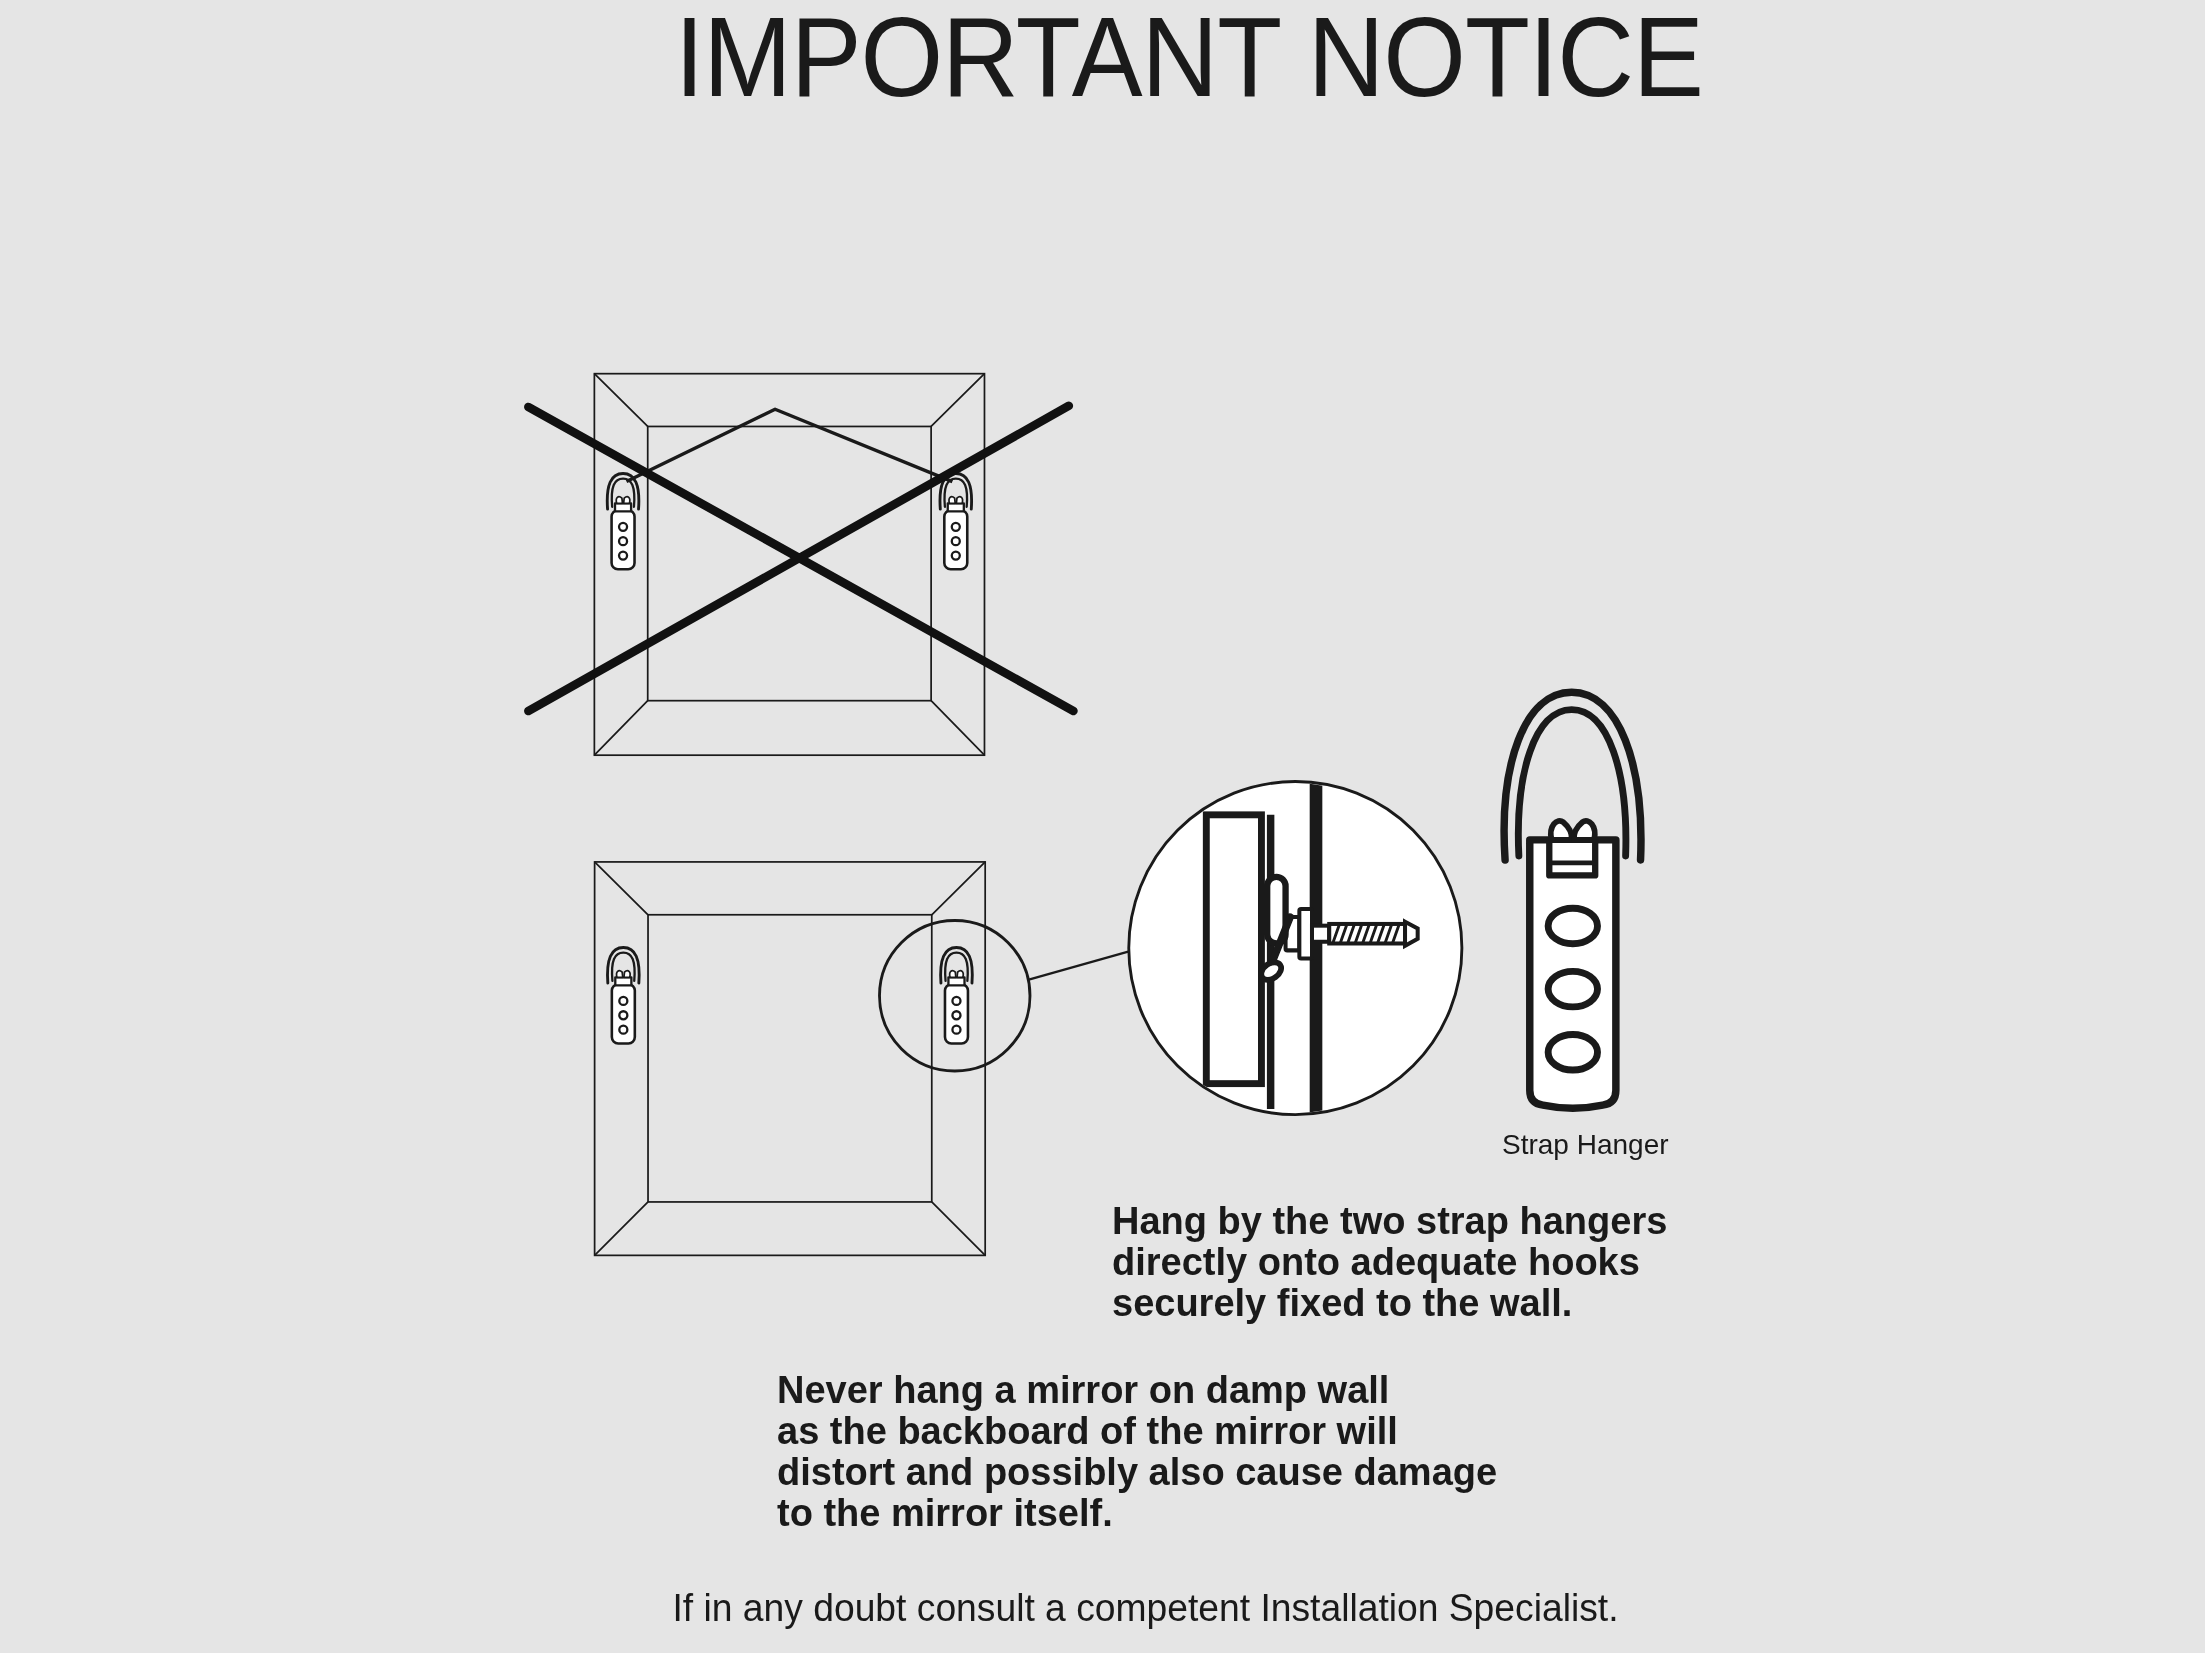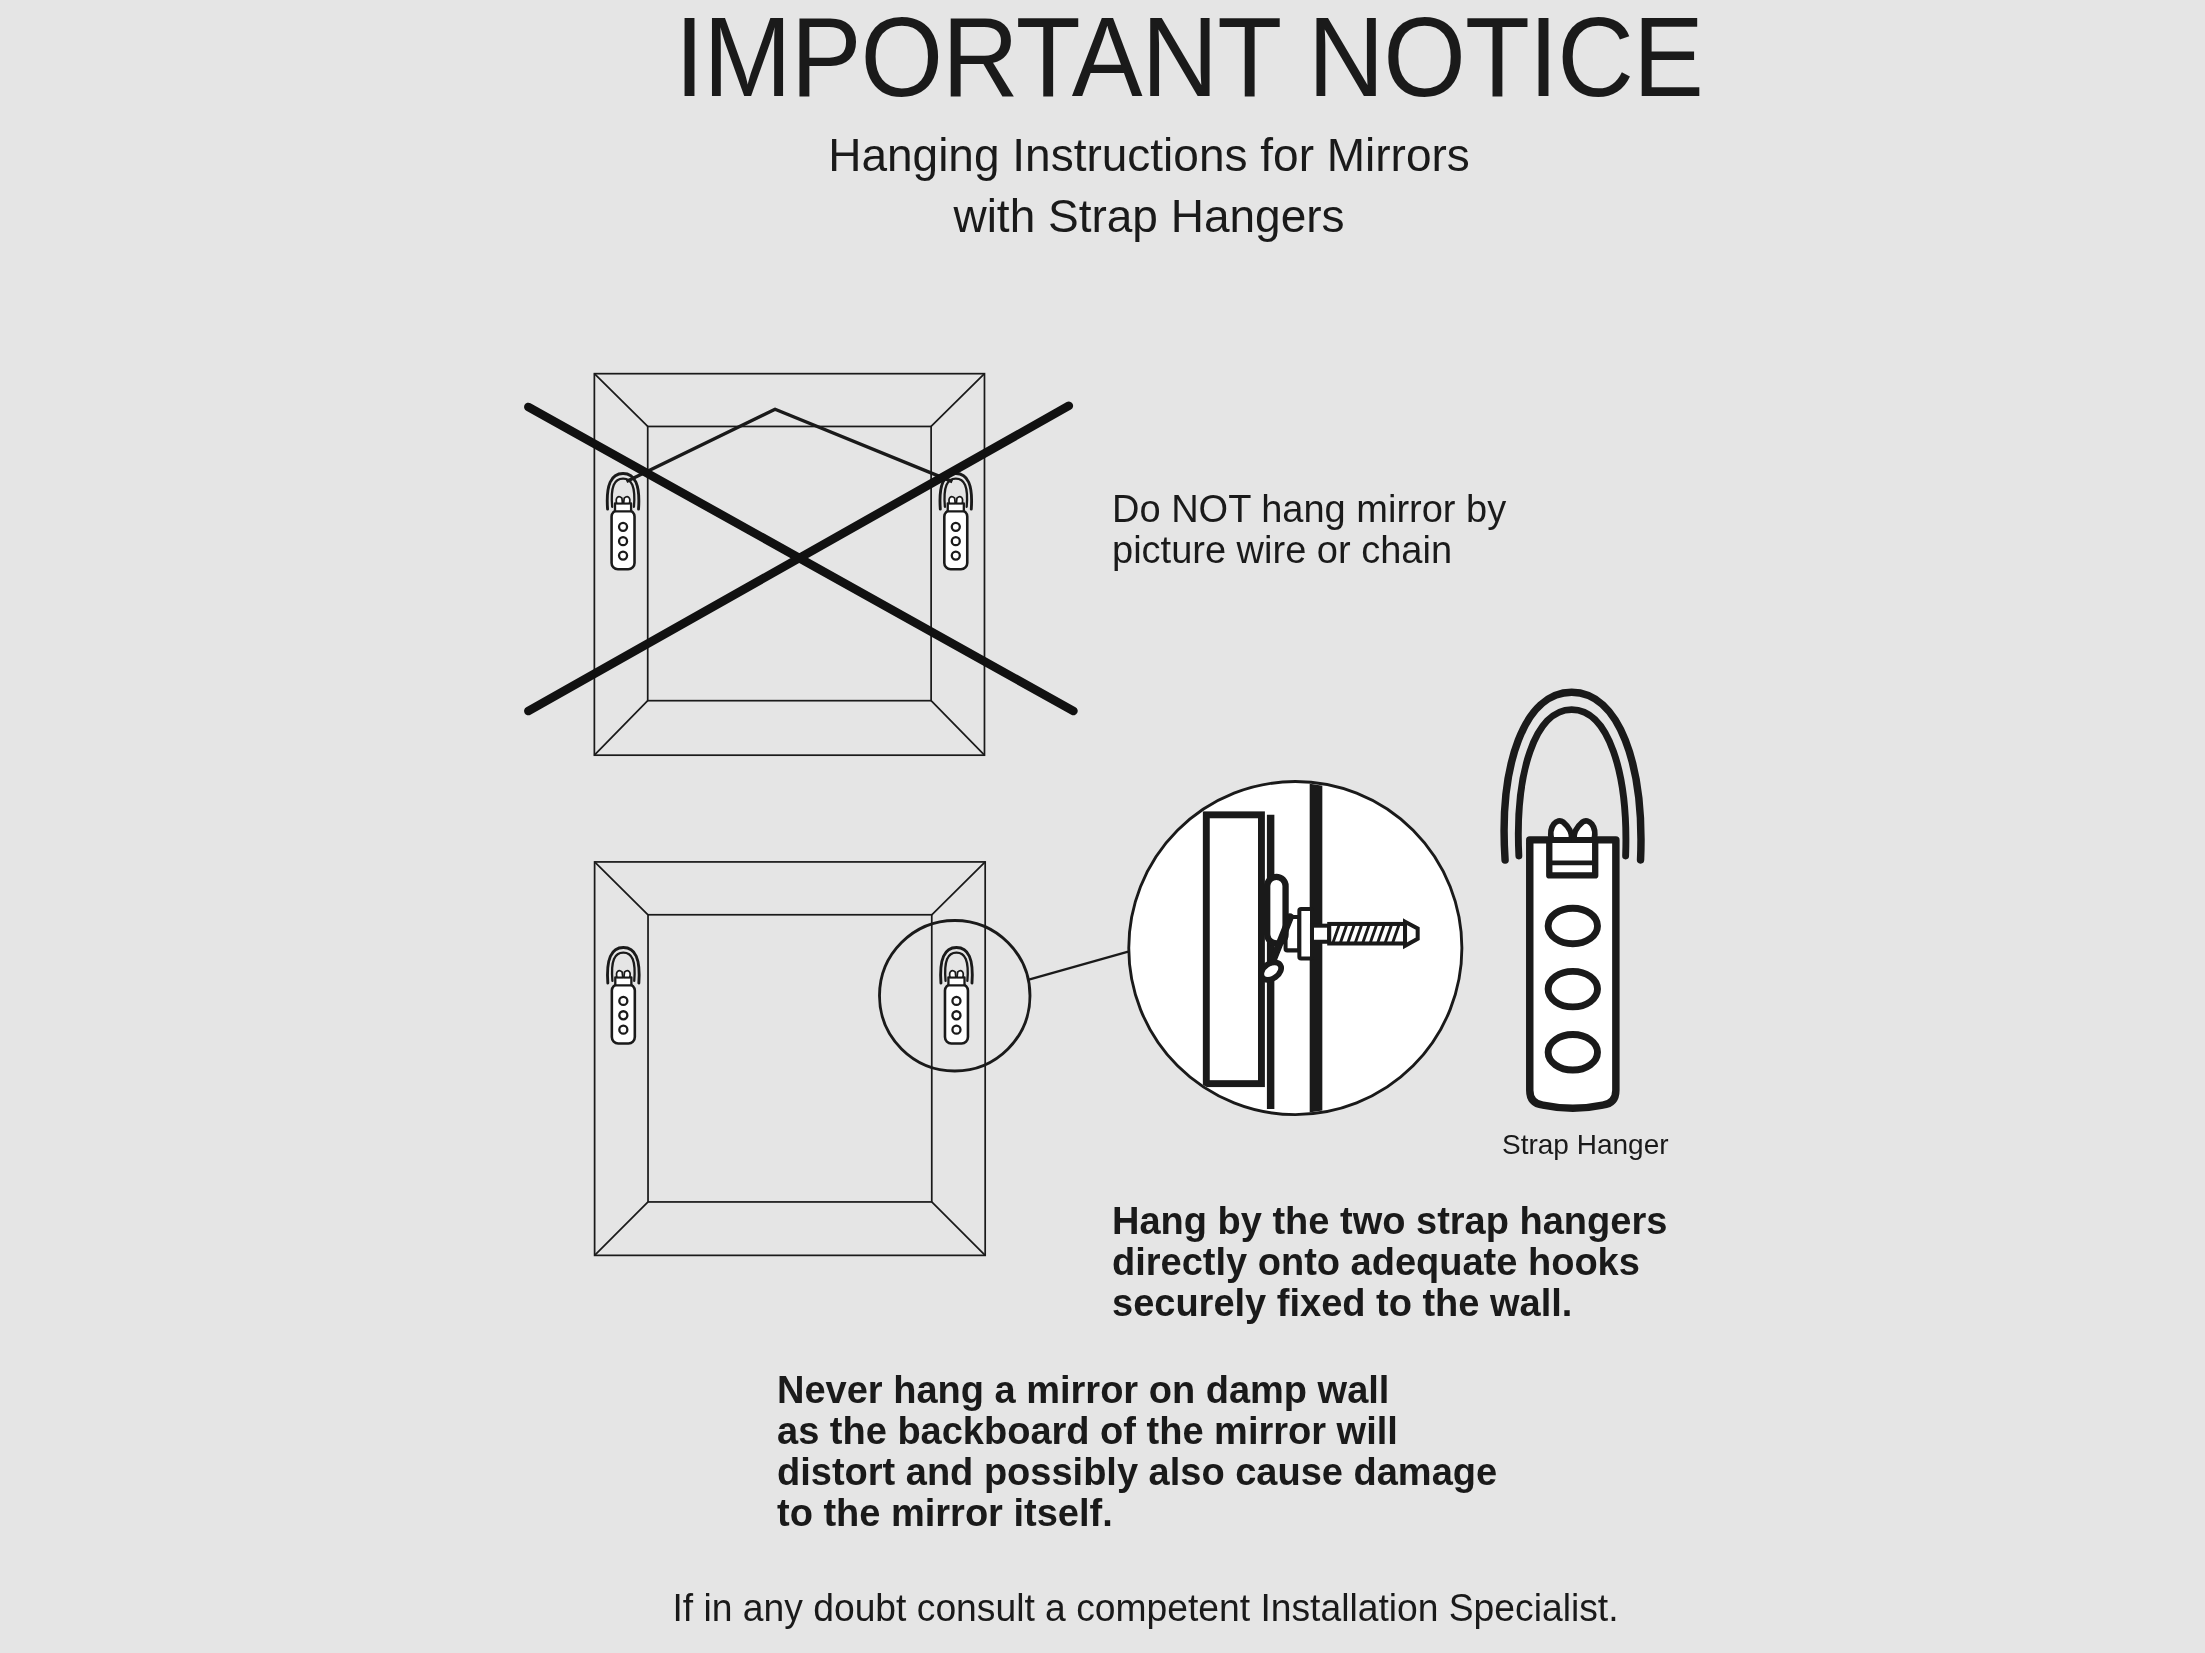--- a/index.html
+++ b/index.html
@@ -55,22 +55,20 @@
   .svg-bottom{left:586px; top:770px;}
   .svg-hanger{left:1487px; top:678px;}
   svg *{vector-effect:none;}
 </style>
 </head>
 <body>
 
 <div class="page">
 
   <h1 class="title">IMPORTANT NOTICE</h1>
-  <div class="subtitle">Hanging Instructions for Mirrors
-with Strap Hangers</div>
 
   <svg class="svg-top" width="609" height="436" viewBox="880 600 1060 760">
     <defs>
       <g id="small-hanger" stroke="#1a1a1a" fill="none" stroke-linecap="round" stroke-linejoin="round">
         <path d="M -27 68 C -30 26 -21 6 0 6 C 21 6 30 26 27 68" stroke-width="5"></path>
         <path d="M -19 64 C -22 28 -15 15 0 15 C 15 15 22 28 19 64" stroke-width="4"></path>
         <rect x="-20" y="70" width="40" height="103" rx="11" fill="#ffffff" stroke-width="4.5"></rect>
         <rect x="-14" y="58" width="28" height="14" fill="#ffffff" stroke-width="4"></rect>
         <path d="M -11 58 C -14 48 -8 43 -2 49 L -1 58 Z" fill="#ffffff" stroke-width="3"></path>
         <path d="M 11 58 C 14 48 8 43 2 49 L 1 58 Z" fill="#ffffff" stroke-width="3"></path>
@@ -87,22 +85,20 @@
     </g>
 
     <path d="M1091 838 L1350 712 L1659 838" fill="none" stroke="#1a1a1a" stroke-width="6" stroke-linejoin="round"></path>
 
     <use href="#small-hanger" transform="translate(1085,818)"></use>
     <use href="#small-hanger" transform="translate(1665,818)"></use>
 
     <path d="M920 708 L1870 1238 M920 1238 L1862 706" fill="none" stroke="#111111" stroke-width="15" stroke-linecap="round"></path>
   </svg>
 
-  <div class="body-text no-wire">Do NOT hang mirror by
-picture wire or chain</div>
 
   <svg class="svg-bottom" width="896" height="494" viewBox="1020 1340 1560 860">
 
     <g fill="none" stroke="#1a1a1a" stroke-width="3">
       <rect x="1035" y="1500" width="680" height="685"></rect>
       <rect x="1128" y="1592" width="494" height="500"></rect>
       <path d="M1035 1500 L1128 1592 M1715 1500 L1622 1592 M1035 2185 L1128 2092 M1715 2185 L1622 2092"></path>
     </g>
 
     <use href="#small-hanger" transform="translate(1085,1643)"></use>

